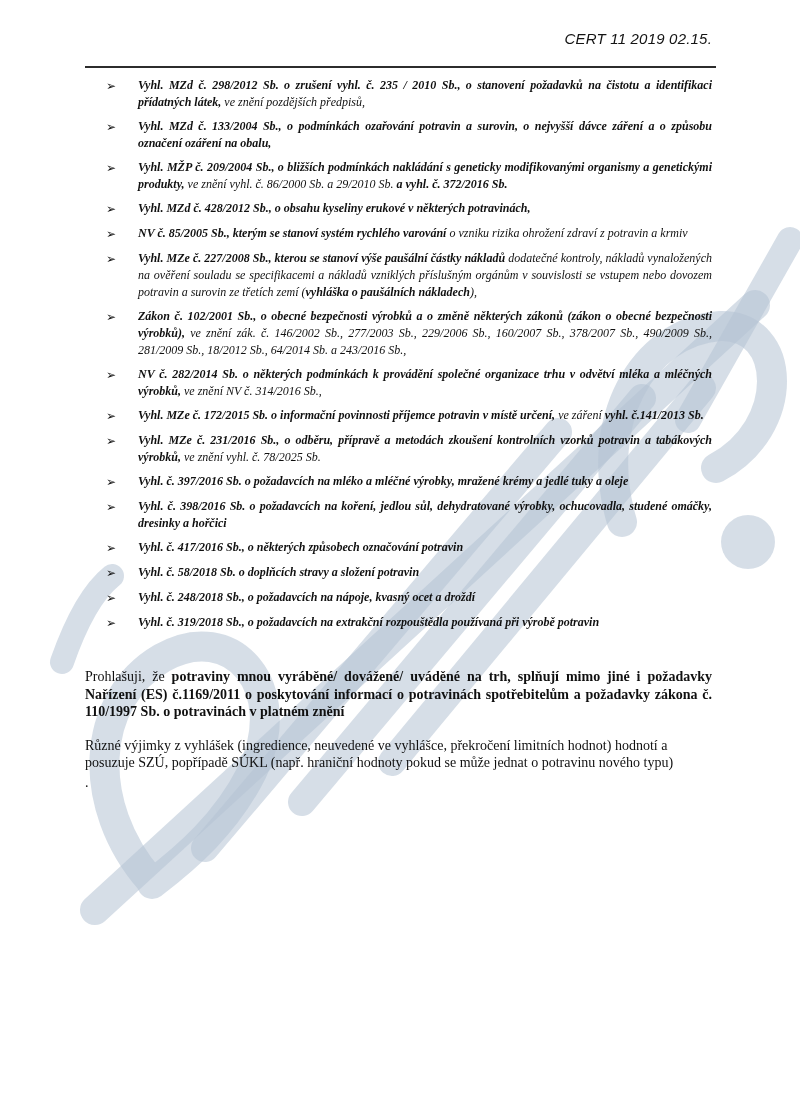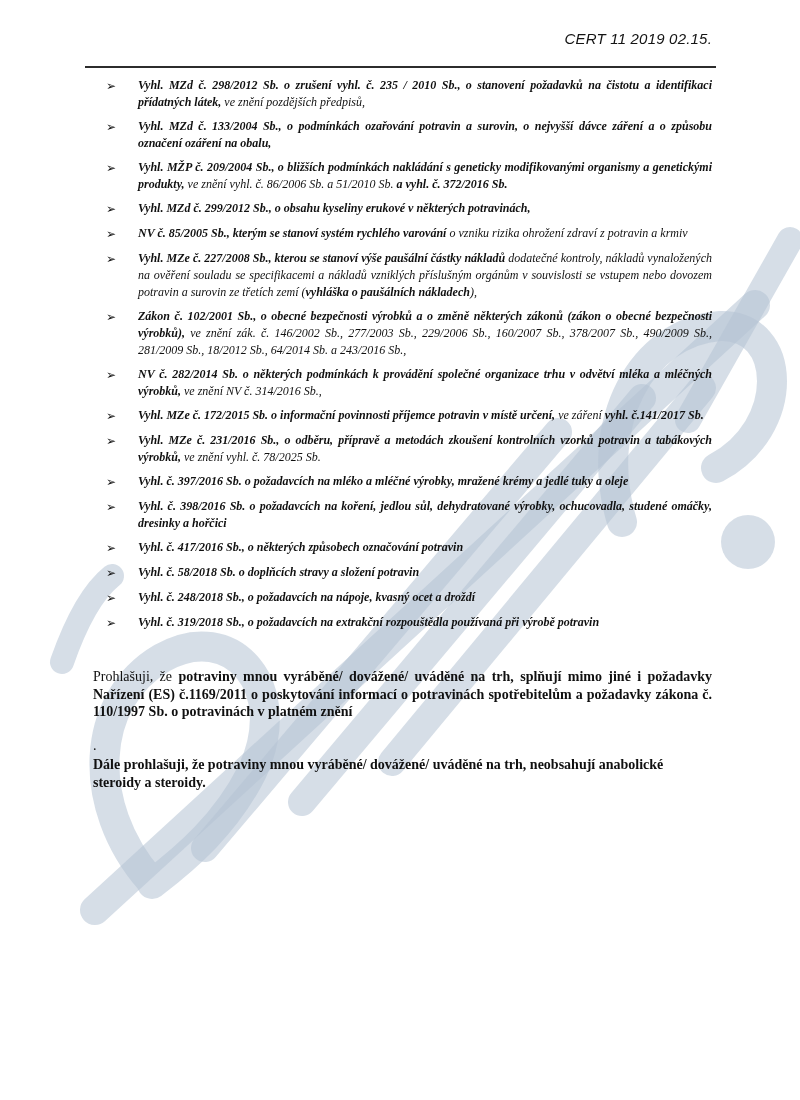--- a/index.html
+++ b/index.html
@@ -63,21 +63,21 @@
     font-size: 12px;
     line-height: 17px;
     text-align: justify;
     font-style: italic;
   }
   .item-text b, .para b, .footer-text b { font-weight: bold; }
   .paragraphs { margin-top: 36px; }
   .para {
     font-size: 14px;
     line-height: 17.5px;
-    margin: 0 0 16px 8px;
+    margin: 0 0 16px 0;
   }
   #paragraphs .para:nth-child(1),
   #paragraphs .para:nth-child(4) { text-align: justify; }
   #paragraphs .para:nth-child(2) { margin-bottom: 2px; }
   #paragraphs .para:nth-child(3) { margin-bottom: 4px; }
   .footer-rule {
     position: absolute;
     top: 1019px;
     left: 72px;
     width: 674px;
@@ -123,45 +123,45 @@
           <div class="list-item">
             <span class="bullet">➢</span>
             <div class="item-text"><b>Vyhl. MZd č. 298/2012 Sb. o zrušení vyhl. č. 235 / 2010 Sb., o stanovení požadavků na čistotu a identifikaci přídatných látek,</b><span> ve znění pozdějších předpisů,</span></div>
           </div>
           <div class="list-item">
             <span class="bullet">➢</span>
             <div class="item-text"><b>Vyhl. MZd č. 133/2004 Sb., o podmínkách ozařování potravin a surovin, o nejvyšší dávce záření a o způsobu označení ozáření na obalu,</b></div>
           </div>
           <div class="list-item">
             <span class="bullet">➢</span>
-            <div class="item-text"><b>Vyhl. MŽP č. 209/2004 Sb., o bližších podmínkách nakládání s geneticky modifikovanými organismy a genetickými produkty,</b><span> ve znění vyhl. č. 86/2006 Sb. a 51/2010 Sb. </span><b>a vyhl. č. 372/2016 Sb.</b></div>
-          </div>
-          <div class="list-item">
-            <span class="bullet">➢</span>
-            <div class="item-text"><b>Vyhl. MZd č. 299/2012 Sb., o obsahu kyseliny erukové v některých potravinách,</b></div>
+            <div class="item-text"><b>Vyhl. MŽP č. 209/2004 Sb., o bližších podmínkách nakládání s geneticky modifikovanými organismy a genetickými produkty,</b><span> ve znění vyhl. č. 86/2000 Sb. a 29/2010 Sb. </span><b>a vyhl. č. 372/2016 Sb.</b></div>
+          </div>
+          <div class="list-item">
+            <span class="bullet">➢</span>
+            <div class="item-text"><b>Vyhl. MZd č. 428/2012 Sb., o obsahu kyseliny erukové v některých potravinách,</b></div>
           </div>
           <div class="list-item">
             <span class="bullet">➢</span>
             <div class="item-text"><b>NV č. 85/2005 Sb., kterým se stanoví systém rychlého varování</b><span> o vzniku rizika ohrožení zdraví z potravin a krmiv</span></div>
           </div>
           <div class="list-item">
             <span class="bullet">➢</span>
             <div class="item-text"><b>Vyhl. MZe č. 227/2008 Sb., kterou se stanoví výše paušální částky nákladů</b><span> dodatečné kontroly, nákladů vynaložených na ověření souladu se specifikacemi a nákladů vzniklých příslušným orgánům v souvislosti se vstupem nebo dovozem potravin a surovin ze třetích zemí (</span><b>vyhláška o paušálních nákladech</b><span>),</span></div>
           </div>
           <div class="list-item">
             <span class="bullet">➢</span>
             <div class="item-text"><b>Zákon č. 102/2001 Sb., o obecné bezpečnosti výrobků a o změně některých zákonů (zákon o obecné bezpečnosti výrobků),</b><span> ve znění zák. č. 146/2002 Sb., 277/2003 Sb., 229/2006 Sb., 160/2007 Sb., 378/2007 Sb., 490/2009 Sb., 281/2009 Sb., 18/2012 Sb., 64/2014 Sb. a 243/2016 Sb.,</span></div>
           </div>
           <div class="list-item">
             <span class="bullet">➢</span>
             <div class="item-text"><b>NV č. 282/2014 Sb. o některých podmínkách k provádění společné organizace trhu v odvětví mléka a mléčných výrobků,</b><span> ve znění NV č. 314/2016 Sb.,</span></div>
           </div>
           <div class="list-item">
             <span class="bullet">➢</span>
-            <div class="item-text"><b>Vyhl. MZe č. 172/2015 Sb. o informační povinnosti příjemce potravin v místě určení,</b><span> ve záření </span><b>vyhl. č.141/2017 Sb.</b></div>
+            <div class="item-text"><b>Vyhl. MZe č. 172/2015 Sb. o informační povinnosti příjemce potravin v místě určení,</b><span> ve záření </span><b>vyhl. č.141/2013 Sb.</b></div>
           </div>
           <div class="list-item">
             <span class="bullet">➢</span>
             <div class="item-text"><b>Vyhl. MZe č. 231/2016 Sb., o odběru, přípravě a metodách zkoušení kontrolních vzorků potravin a tabákových výrobků,</b><span> ve znění vyhl. č. 78/2025 Sb.</span></div>
           </div>
           <div class="list-item">
             <span class="bullet">➢</span>
             <div class="item-text"><b>Vyhl. č. 397/2016 Sb. o požadavcích na mléko a mléčné výrobky, mražené krémy a jedlé tuky a oleje</b></div>
           </div>
           <div class="list-item">
@@ -180,22 +180,22 @@
             <span class="bullet">➢</span>
             <div class="item-text"><b>Vyhl. č. 248/2018 Sb., o požadavcích na nápoje, kvasný ocet a droždí</b></div>
           </div>
           <div class="list-item">
             <span class="bullet">➢</span>
             <div class="item-text"><b>Vyhl. č. 319/2018 Sb., o požadavcích na extrakční rozpouštědla používaná při výrobě potravin</b></div>
           </div>
         </div>
       <div id="paragraphs" class="paragraphs">
           <div class="para"><span>Prohlašuji, že </span><b>potraviny mnou vyráběné/ dovážené/ uváděné na trh, splňují mimo jiné i požadavky Nařízení (ES) č.1169/2011 o poskytování informací o potravinách spotřebitelům a požadavky zákona č. 110/1997 Sb. o potravinách v platném znění</b></div>
+          <div class="para"><span>Různé výjimky z vyhlášek (ingredience, neuvedené ve vyhlášce, překročení limitních hodnot) hodnotí a posuzuje SZÚ, popřípadě SÚKL (např. hraniční hodnoty pokud se může jednat o potravinu nového typu)</span></div>
           <div class="para"><span>.</span></div>
-          <div class="para"><b>Dále prohlašuji, že potraviny mnou vyráběné/ dovážené/ uváděné na trh, neobsahují anabolické steroidy a steroidy.</b></div>
         </div>
     </div>
 
     <div class="footer-rule"></div>
     <div class="footer-text">
       <span>Stránka</span>
       <b>4</b>
       <span>z</span>
       <b>5</b>
     </div>

